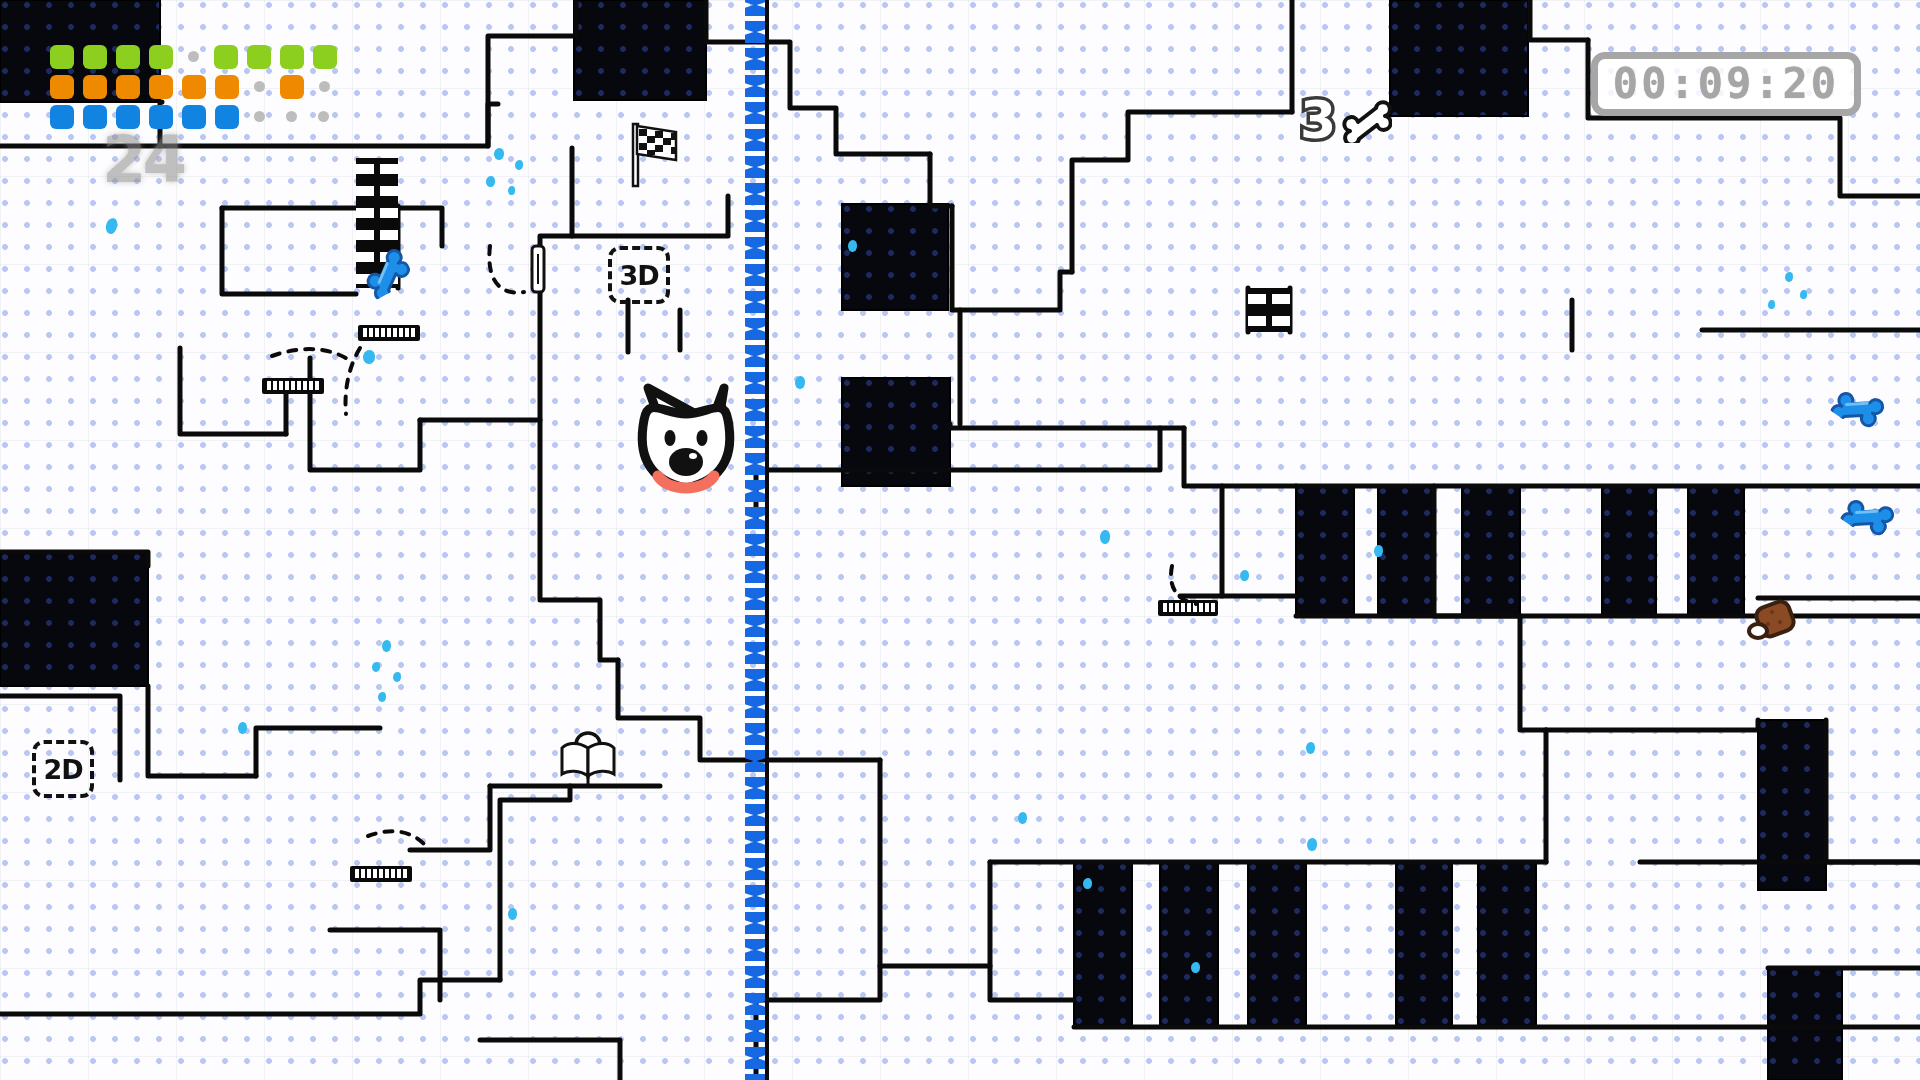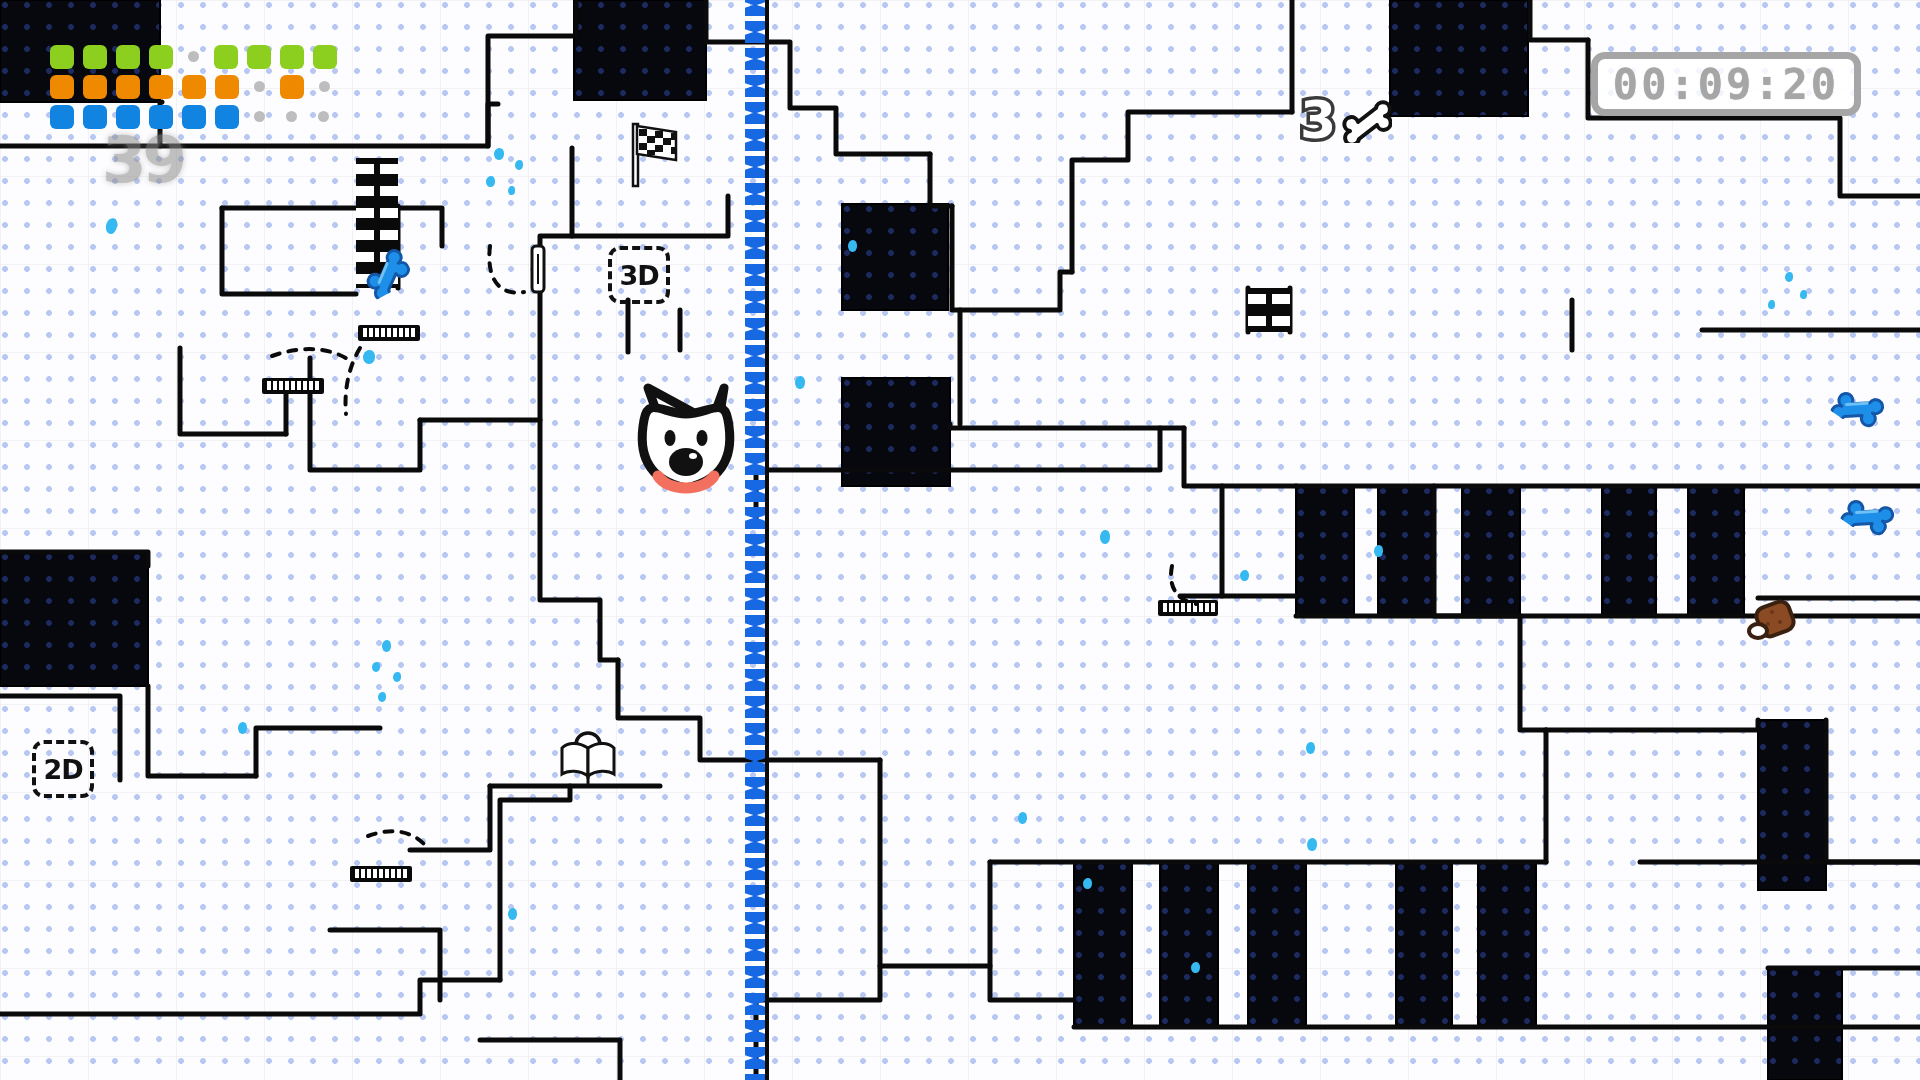--- a/index.html
+++ b/index.html
@@ -60,21 +60,21 @@
           background:#1668e3; clip-path:polygon(0 0,100% 0,100% 38%,58% 50%,100% 62%,100% 100%,0 100%,0 62%,42% 50%,0 38%); }
   #seam .rail { position:absolute; top:0; bottom:0; right:-1px; width:4px; background:#0a0a0a; }
 
   
   .dimlabel { position:absolute; width:62px; height:58px; border:4px dashed #111;
     border-radius:12px; display:flex; align-items:center; justify-content:center;
     font-weight:bold; font-size:27px; color:#111; letter-spacing:-1px;
     font-family:"DejaVu Sans", sans-serif; }
 
   
-  #timer { position:absolute; display:flex; align-items:center; justify-content:center;
+  #timer { position:absolute; display:flex; align-items:flex-start; justify-content:center;
     border:7px solid #a6a6a6; border-radius:14px; background:rgba(255,255,255,0.82);
     color:#a6a6a6; font-size:42px; font-weight:bold; letter-spacing:3px;
     font-family:"DejaVu Sans Mono", monospace; padding:0 14px;
     text-shadow:0 0 1px #a6a6a6; }
 
   
   #bone-counter { position:absolute; display:flex; align-items:center; gap:4px; }
   #bone-counter .num { font-size:52px; font-weight:bold; color:#fff;
     font-family:"DejaVu Sans", sans-serif;
     -webkit-text-stroke:7px #3a3a3a; paint-order:stroke fill; }
@@ -373,21 +373,21 @@
                C 94 16, 78 34, 56 34 C 34 34, 18 16, 14 40 Z" fill="#fff" stroke="#111" stroke-width="9" stroke-linejoin="round"></path>
       <ellipse cx="40" cy="58" rx="5.5" ry="8" fill="#111"></ellipse>
       <ellipse cx="72" cy="58" rx="5.5" ry="8" fill="#111"></ellipse>
       <ellipse cx="56" cy="82" rx="17" ry="14" fill="#111"></ellipse>
       <ellipse cx="63" cy="76" rx="4" ry="3" fill="#fff"></ellipse>
       <path d="M28 96 C 38 112, 74 112, 84 96" fill="none" stroke="#f4705e" stroke-width="11" stroke-linecap="round"></path>
     </svg>
   </div>
 
   <div id="tracker" style="left: 50px; top: 45px;">
-    <div id="tracker-ghost">39</div>
+    <div id="tracker-ghost">24</div>
   <div class="row">
         <div class="dot" style="background: rgb(140, 207, 30);"></div>
         <div class="dot" style="background: rgb(140, 207, 30);"></div>
         <div class="dot" style="background: rgb(140, 207, 30);"></div>
         <div class="dot" style="background: rgb(140, 207, 30);"></div>
         <div class="dot empty"></div>
         <div class="dot" style="background: rgb(140, 207, 30);"></div>
         <div class="dot" style="background: rgb(140, 207, 30);"></div>
         <div class="dot" style="background: rgb(140, 207, 30);"></div>
         <div class="dot" style="background: rgb(140, 207, 30);"></div>

